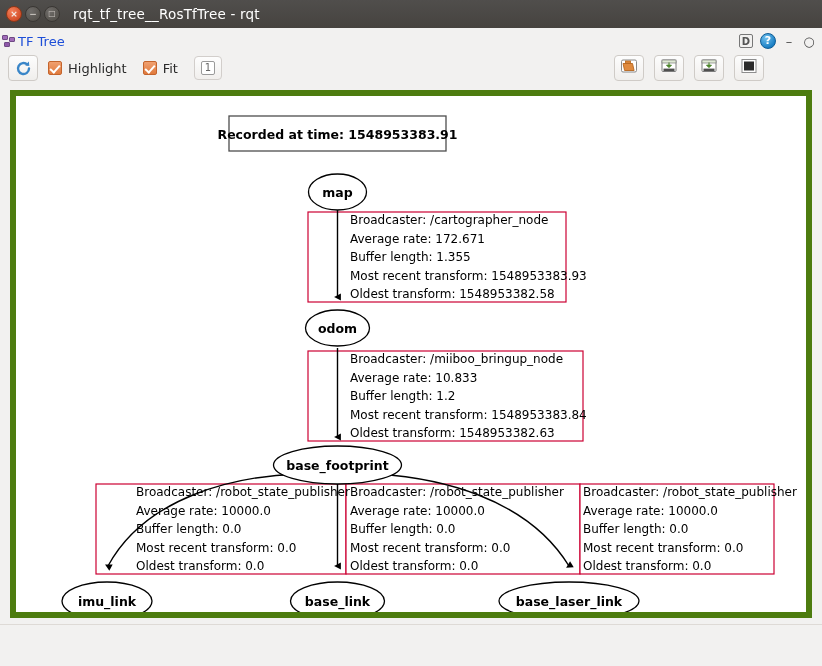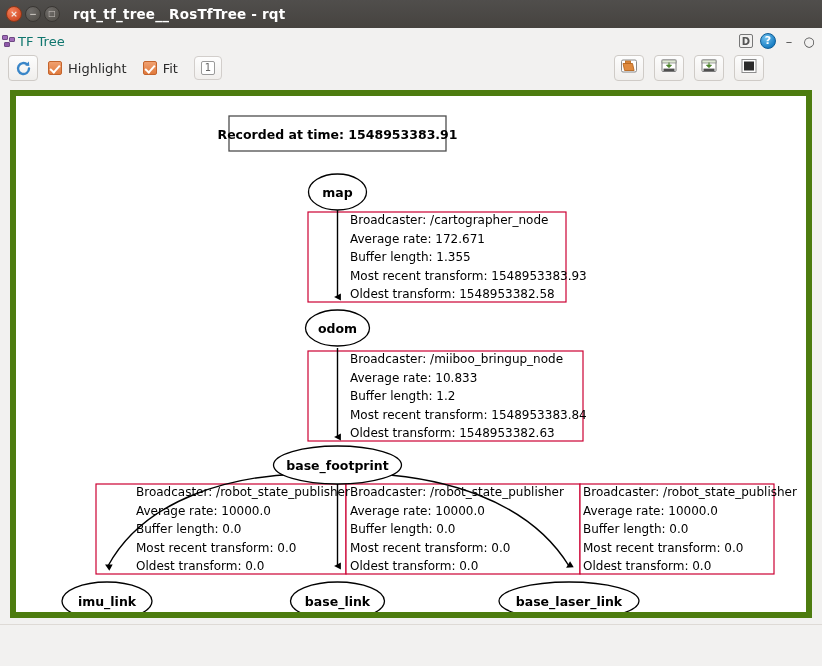--- a/index.html
+++ b/index.html
@@ -42,21 +42,21 @@
   .wbtn .gl {
     position: absolute; left: 0; top: 0; right: 0; bottom: 0;
     color: #f3eeea; font-size: 9px; line-height: 14px;
     text-align: center; font-weight: bold;
   }
   .wbtn.min .gl { color: #c9c4bf; }
   .wbtn.max .gl { color: #c9c4bf; font-size: 8px; }
   .wtitle {
     color: #ffffff;
     font-size: 13.5px;
-    font-weight: bold;
+    font-weight: normal;
     margin-left: 10px;
     letter-spacing: 0.2px;
     white-space: nowrap;
   }
 
   
   .panelhdr {
     position: absolute; left: 0; top: 28px;
     width: 822px; height: 26px;
     background: #f2f1f0;
@@ -71,21 +71,21 @@
   }
   .tficon .b1, .tficon .b2, .tficon .b3 {
     position: absolute; width: 6px; height: 5px;
     background: #a06bb8; border: 1px solid #6f4a84;
     box-sizing: border-box; border-radius: 1px;
   }
   .tficon .b1 { left: 0; top: 0; }
   .tficon .b2 { left: 7px; top: 2px; }
   .tficon .b3 { left: 2px; top: 7px; background:#8e57a8; }
   .panel-title {
-    font-size: 13px; color: #0f766e;
+    font-size: 13px; color: #1d4ed8;
     white-space: nowrap;
   }
   .hdr-spacer { flex: 1 1 auto; }
   .hdr-ctl {
     margin-left: 7px; display: flex; align-items: center;
     justify-content: center;
     font-size: 12px; color: #444;
     flex: none;
   }
   .hdr-ctl.dock {

